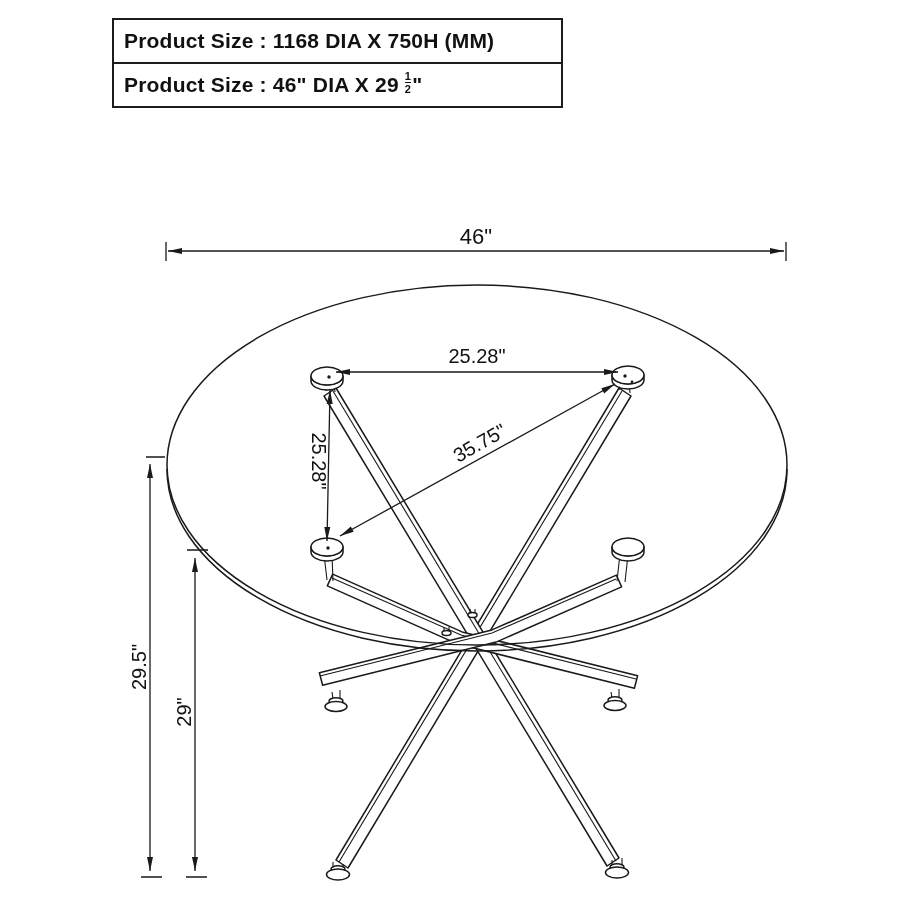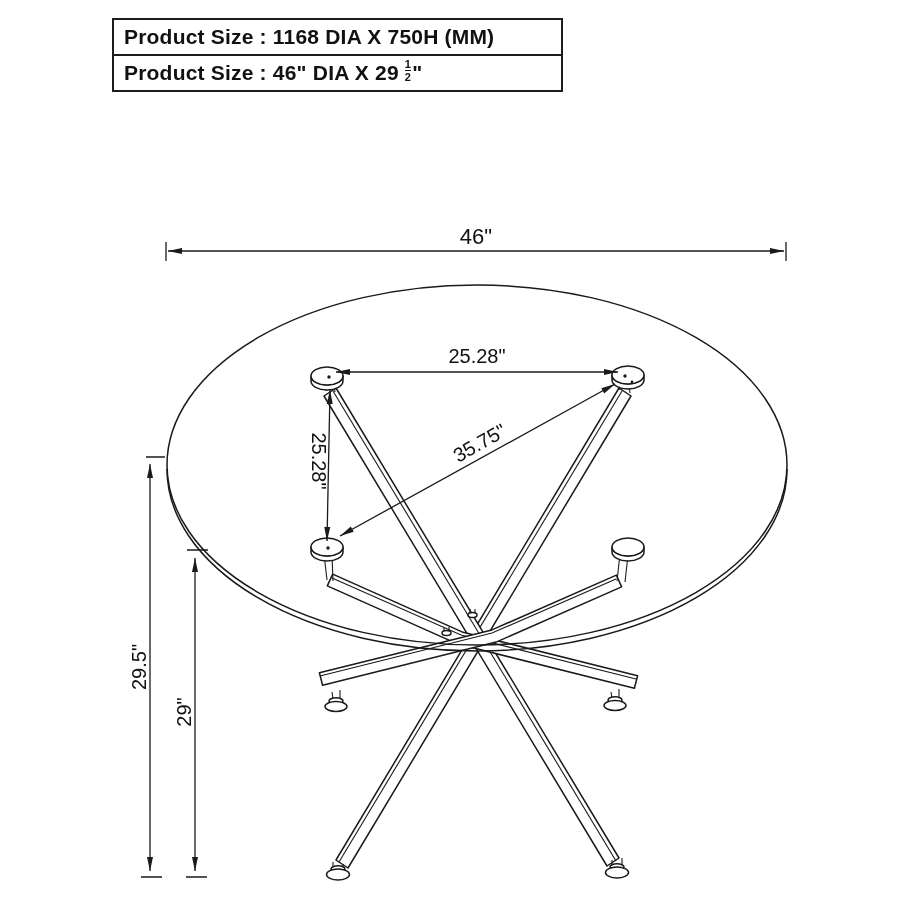--- a/index.html
+++ b/index.html
@@ -10,21 +10,21 @@
     font-family:"Liberation Sans", sans-serif;
     overflow:hidden;
   }
   
   .spec-table {
     position:absolute; left:112px; top:18px; width:447px;
     border:2px solid #1c1c1c;
     background:#fff;
   }
   .spec-row {
-    height:34px;
+    height:42px;
     display:flex; align-items:center;
     padding-left:10px;
     font-weight:bold; font-size:21px; color:#111;
     letter-spacing:0.2px;
     white-space:pre;
   }
   .spec-row + .spec-row { border-top:2px solid #1c1c1c; }
   .frac {
     display:inline-flex; flex-direction:column; align-items:center;
     font-size:11px; line-height:1.05; font-weight:bold;

